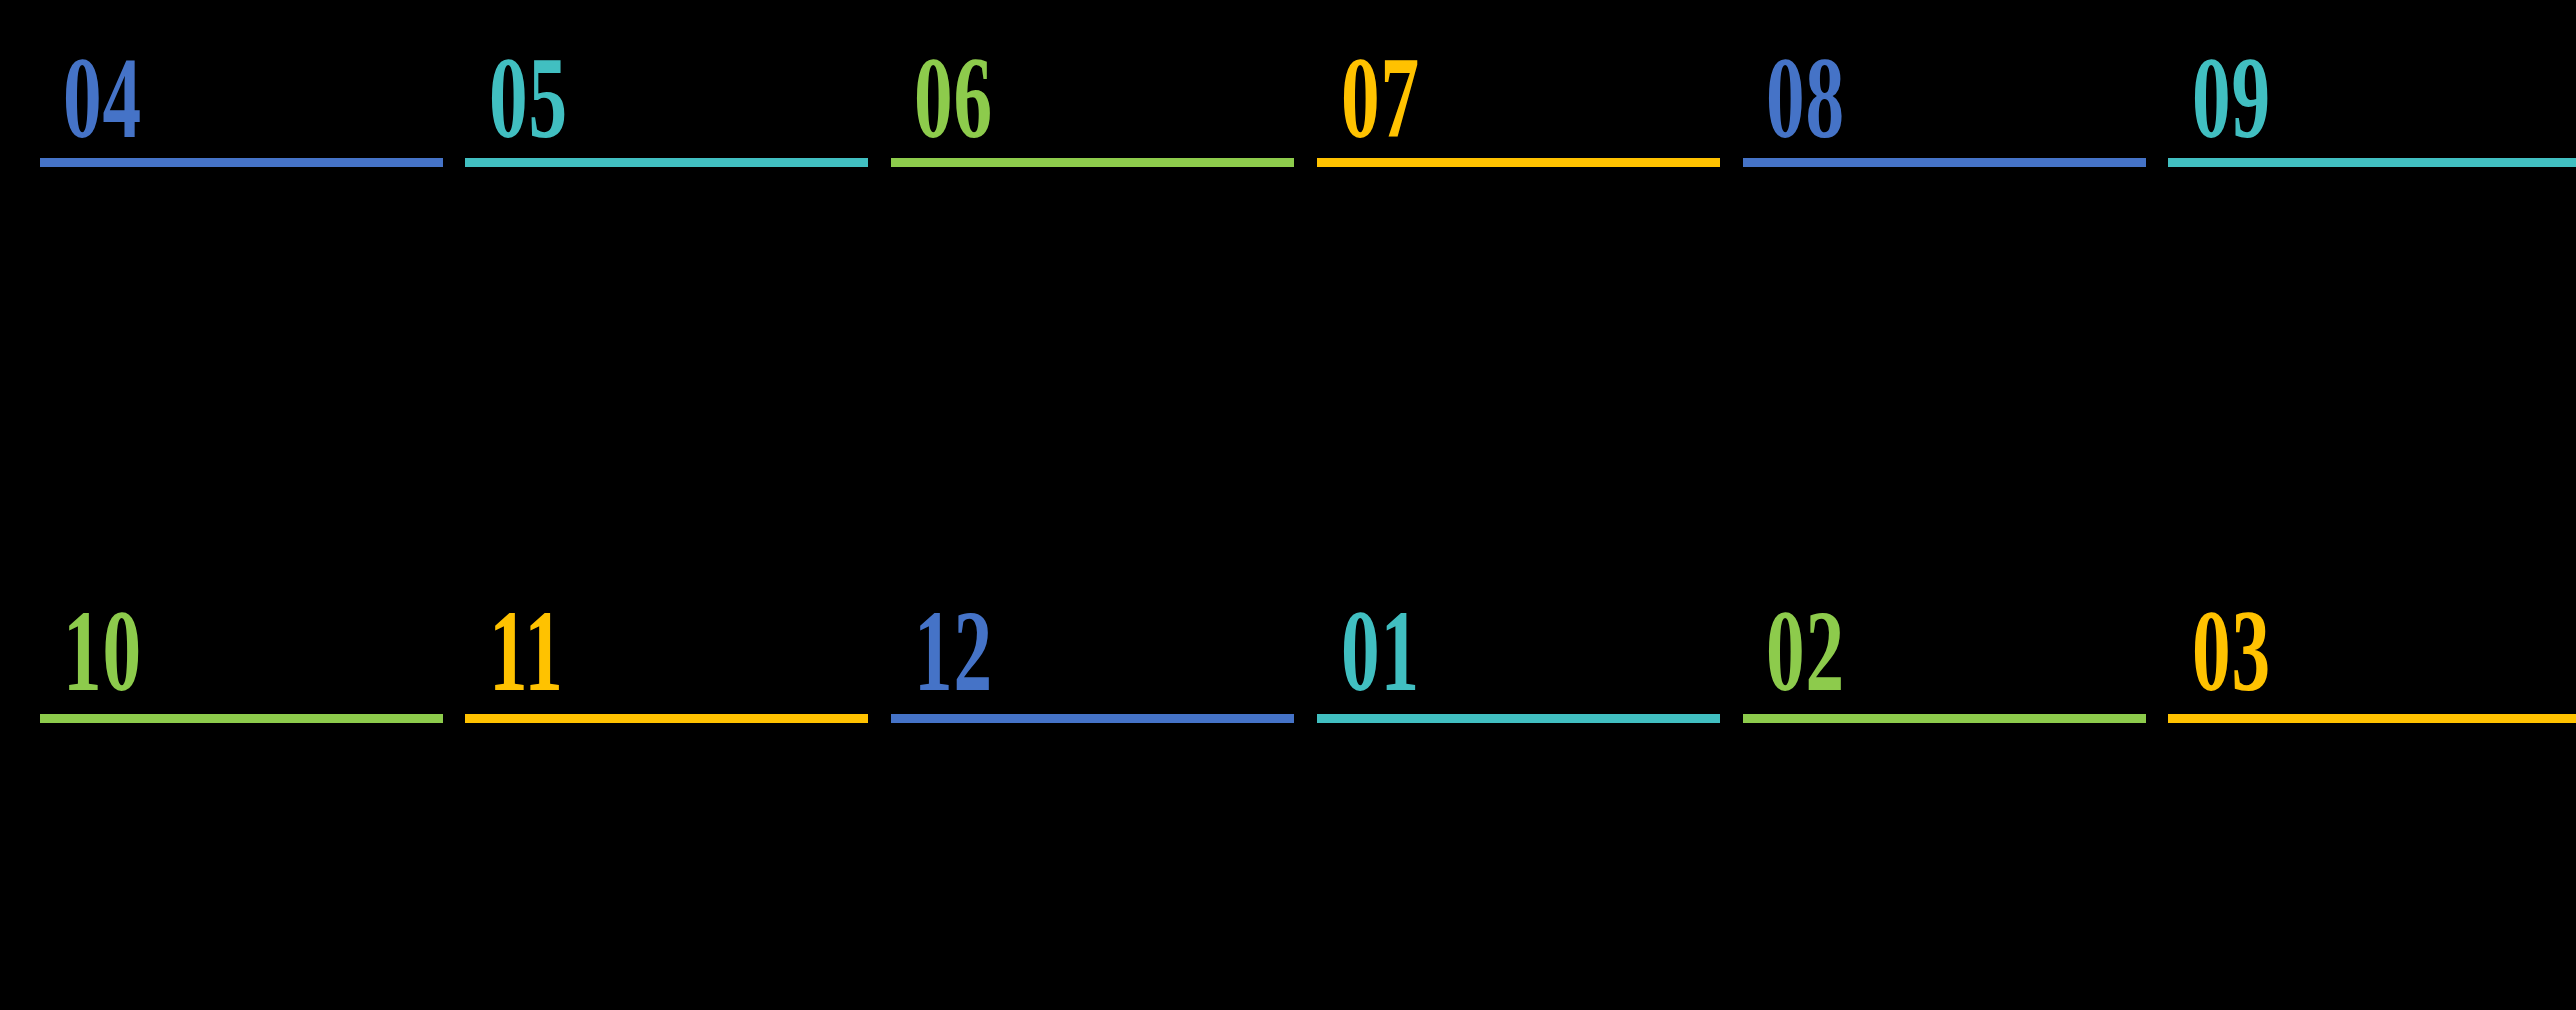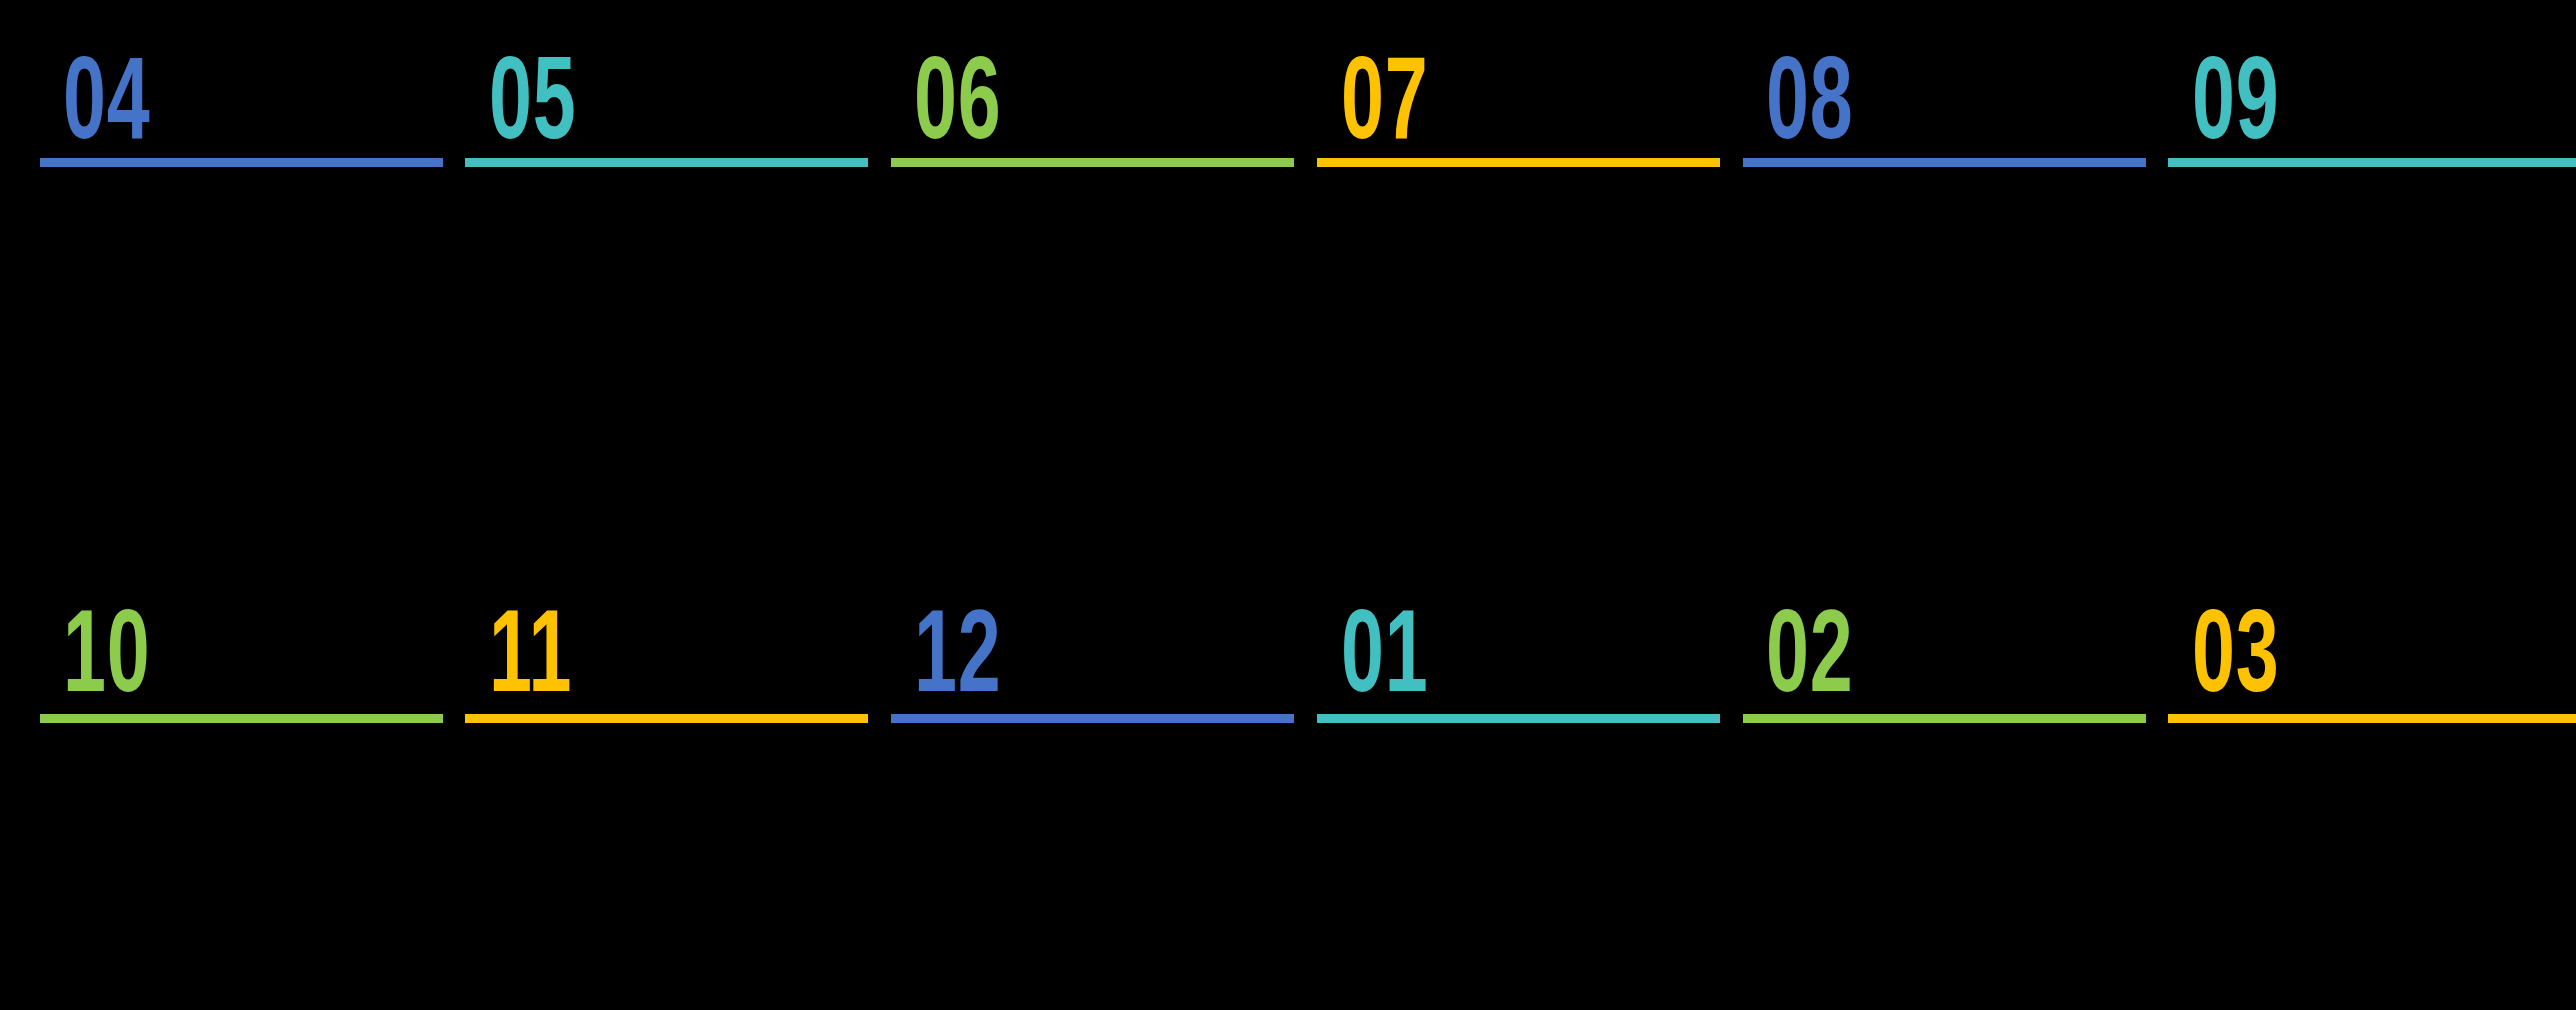--- a/index.html
+++ b/index.html
@@ -1,21 +1,21 @@
 <!DOCTYPE html>
 <html style="font-size:9.8px"><head>
 <meta charset="utf-8">
 <style>
   html,body{margin:0;padding:0;background:#000;}
   .canvas{
     position:relative;
     width:2576px;height:740px;
     background:#000000;
     overflow:hidden;
-    font-family:Liberation Sans, sans-serif;
+    font-family:Liberation Serif, serif;
   }
   .num{
     position:absolute;
     font-weight:bold;
     font-size:117px;
     line-height:117px;
     letter-spacing:1.2px;
     transform:scaleX(0.66);
     transform-origin:0 0;
     white-space:nowrap;

